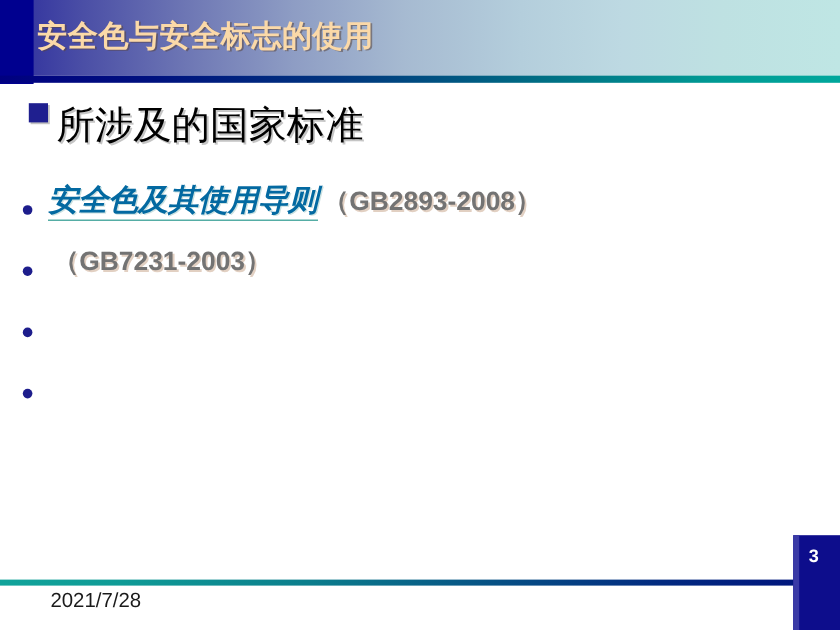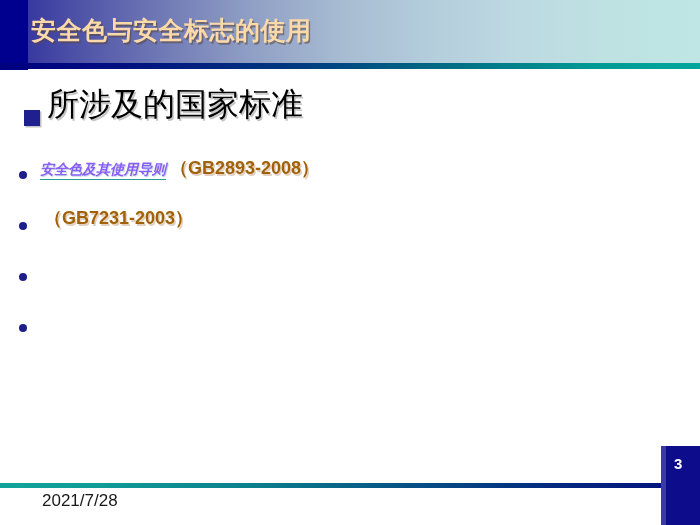--- a/index.html
+++ b/index.html
@@ -74,21 +74,21 @@
     white-space: nowrap;
     line-height: 34px;
   }
 
   
   .section-heading {
     position: absolute;
     left: 24px;
     top: 84px;
     display: flex;
-    align-items: flex-end;
+    align-items: flex-start;
     white-space: nowrap;
   }
   .section-bullet {
     width: 16px;
     height: 16px;
     background: #1f1f8f;
     margin-right: 7px;
     flex: 0 0 auto;
     position: relative;
     top: 2px;
@@ -122,32 +122,32 @@
     top: 19px;
     width: 8px;
     height: 8px;
     border-radius: 50%;
     background: #1d1d8c;
   }
   .std-name {
     font-family: "DejaVu Serif", "Liberation Serif", serif;
     font-style: italic;
     font-weight: bold;
-    font-size: 14px;
-    color: #8b5cf6;
+    font-size: 25px;
+    color: #0369a1;
     border-bottom: 1.6px solid #2c9a90;
     padding-bottom: 2px;
     line-height: 30px;
     text-shadow: 1px 1px 0 rgba(160,200,198,0.55);
   }
   .std-code {
     font-family: "Liberation Sans", "DejaVu Sans", sans-serif;
     font-weight: bold;
-    font-size: 18px;
-    color: #a16207;
+    font-size: 22px;
+    color: #737373;
     line-height: 30px;
     margin-left: 4px;
     text-shadow: 1.5px 1.5px 0 rgba(190,150,120,0.45);
   }
   .std-code-cont {
     display: block;
     margin-left: 0;
     padding-left: 4px;
   }
   .bullet-row .row-inner {

